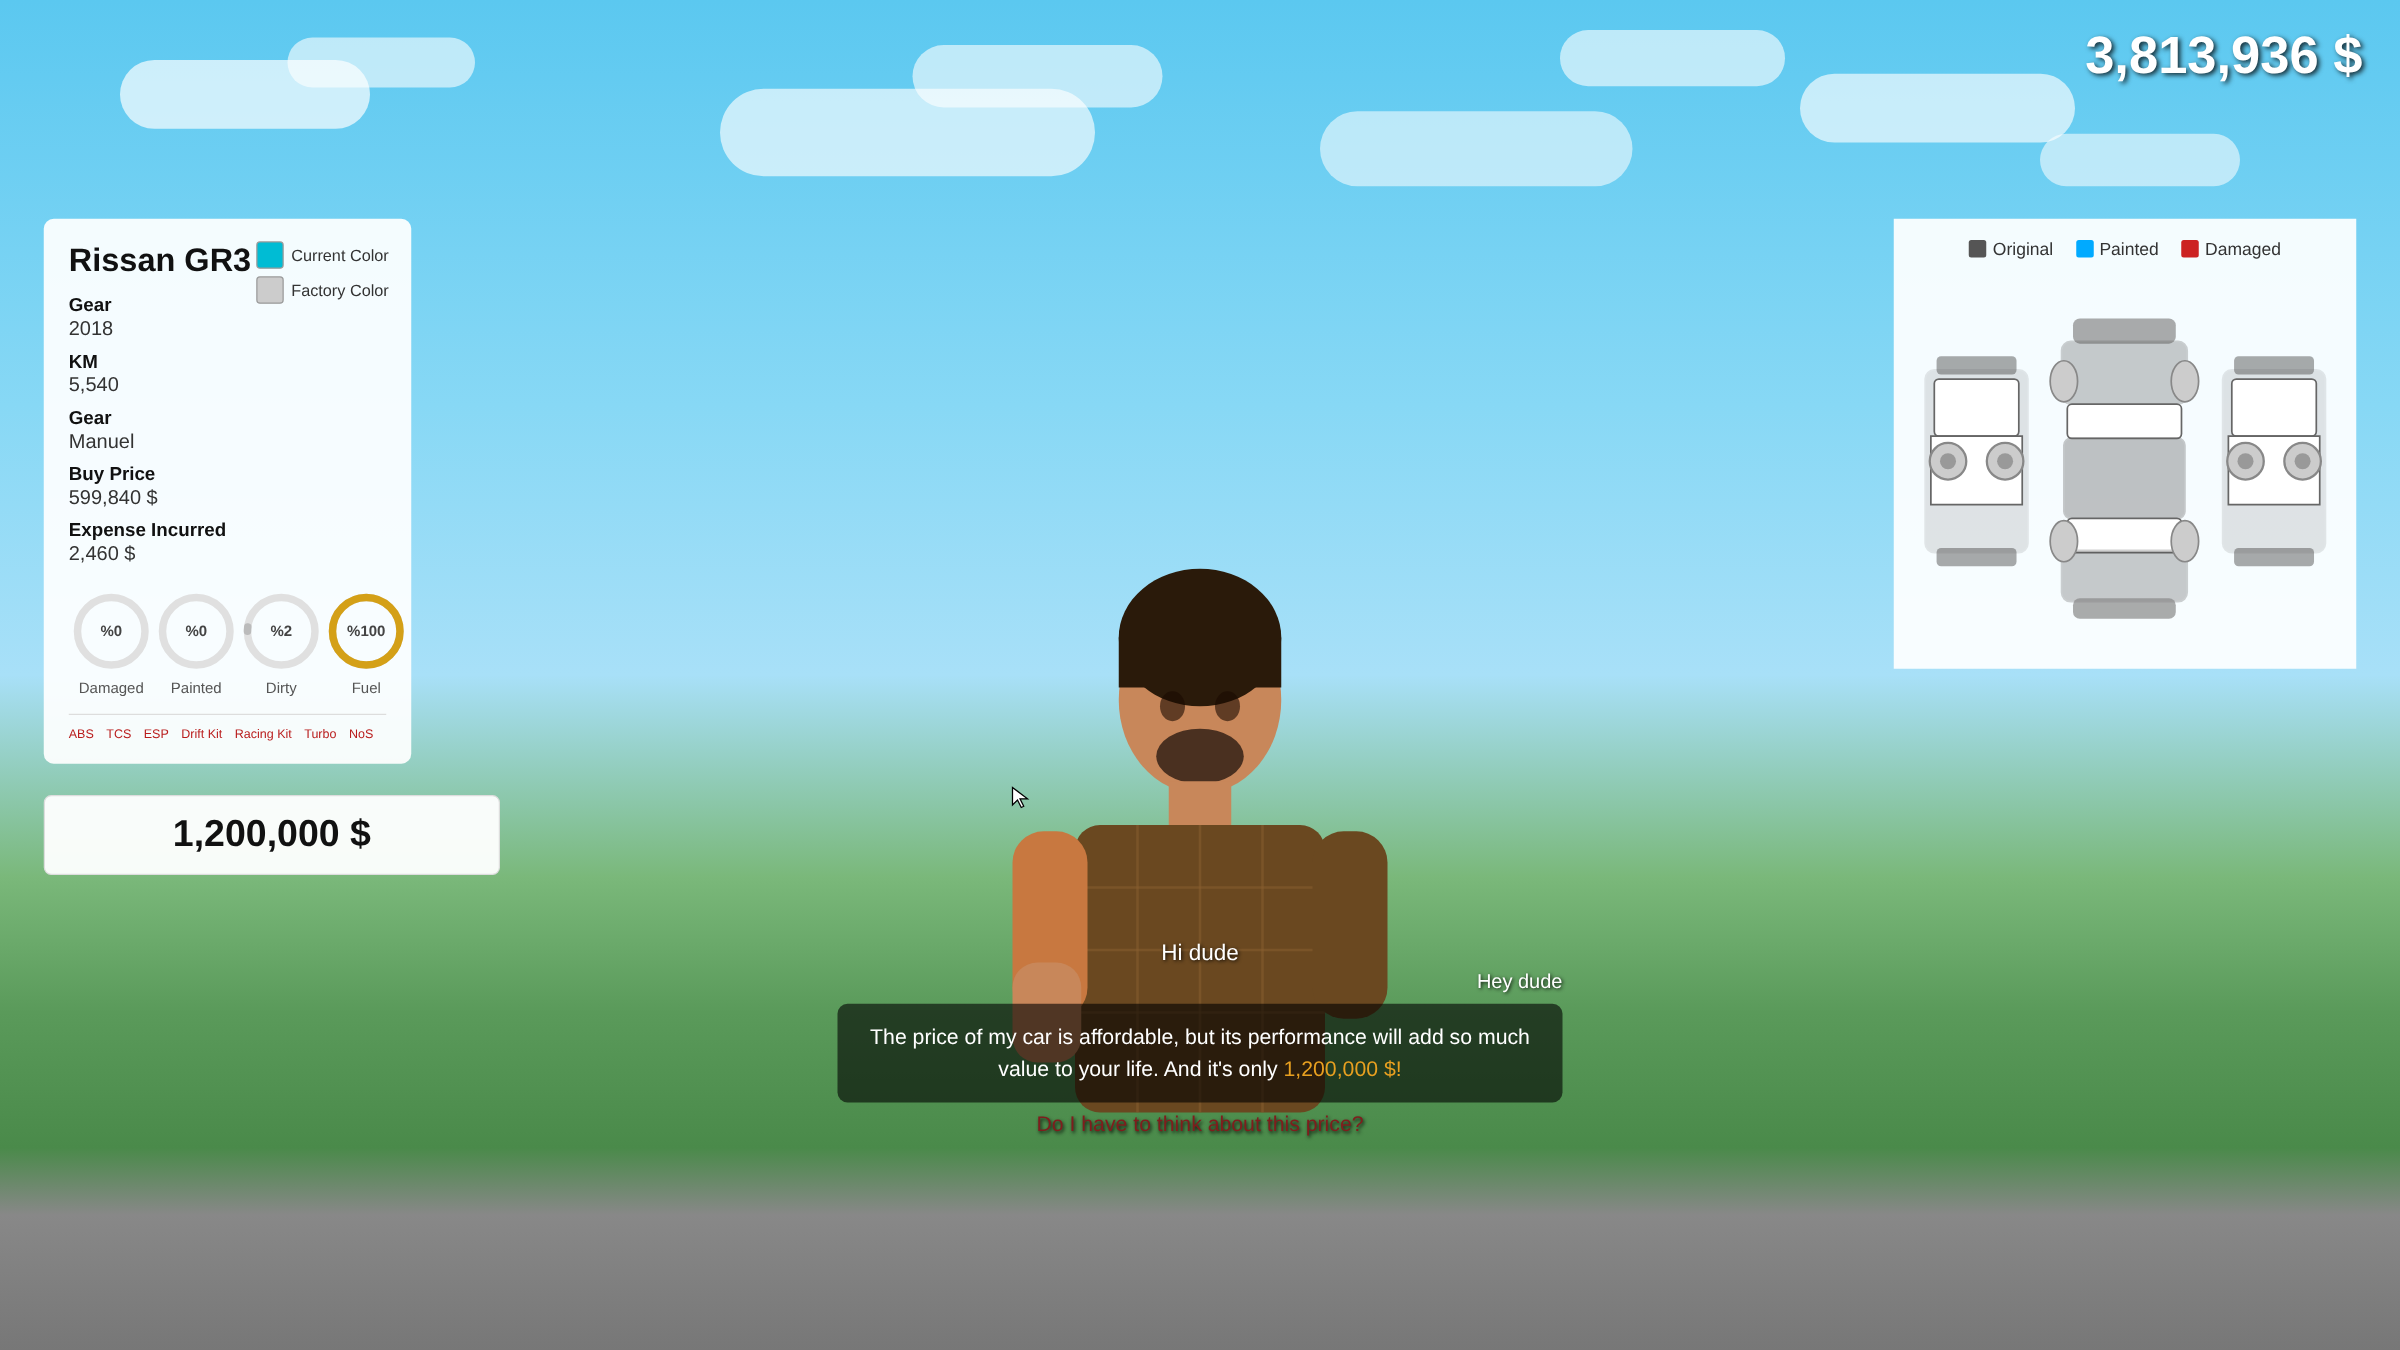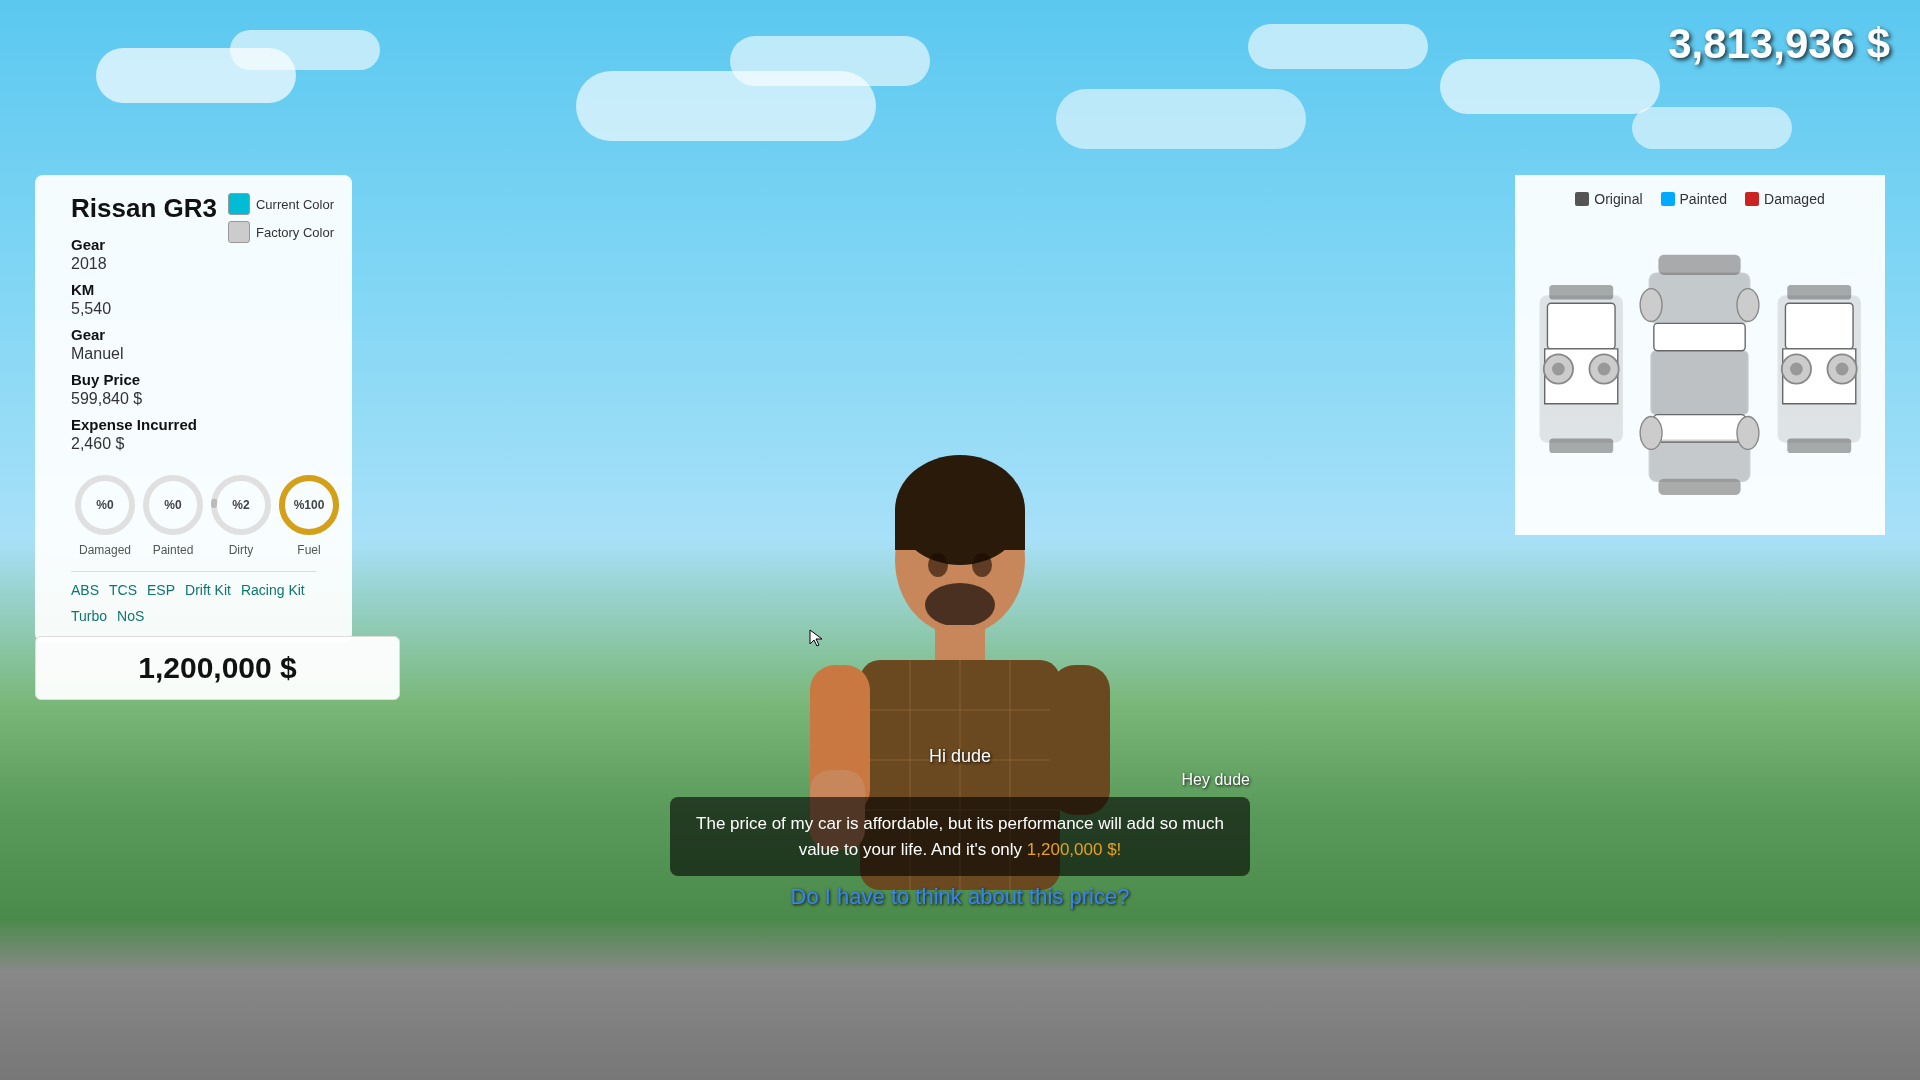--- a/index.html
+++ b/index.html
@@ -43,24 +43,24 @@
       font-weight: bold;
       text-shadow: 2px 2px 4px rgba(0,0,0,0.8);
       z-index: 100;
     }
 
     
     .left-panel {
       position: absolute;
       top: 175px;
       left: 35px;
-      width: 317px;
+      width: 294px;
       background: rgba(255,255,255,0.92);
       border-radius: 8px;
-      padding: 18px 36px;
+      padding: 18px 20px;
       z-index: 100;
     }
 
     .panel-title {
       font-size: 26px;
       font-weight: bold;
       color: #111;
       margin-bottom: 12px;
     }
 
@@ -160,22 +160,22 @@
     .features-row {
       display: flex;
       gap: 10px;
       flex-wrap: wrap;
       margin-top: 14px;
       padding-top: 10px;
       border-top: 1px solid #ddd;
     }
 
     .feature-tag {
-      font-size: 14px;
-      color: #0f766e;
+      font-size: 10px;
+      color: #b91c1c;
       font-weight: 500;
     }
 
     
     .buy-price-big {
       margin-top: 14px;
       background: rgba(255,255,255,0.95);
       border: 1px solid #ddd;
       border-radius: 6px;
       text-align: center;
@@ -260,22 +260,22 @@
       line-height: 1.5;
       text-align: center;
       margin-bottom: 8px;
     }
 
     .chat-bubble .highlight {
       color: #e8a020;
     }
 
     .chat-question {
-      color: #3b82f6;
-      font-size: 22px;
+      color: #7f1d1d;
+      font-size: 17px;
       text-shadow: 1px 1px 3px rgba(0,0,0,0.9);
     }
   </style>
 </head>
 <body>
 
 <div class="bg"></div>
 
 <div class="clouds">
   <div class="cloud" style="top:8%;left:5%;width:200px;height:55px;opacity:0.8;"></div>

